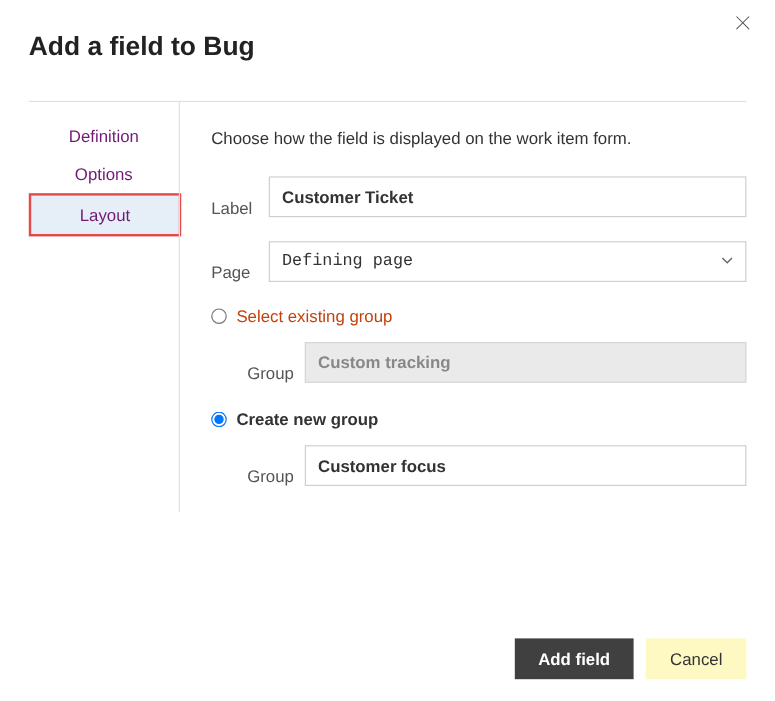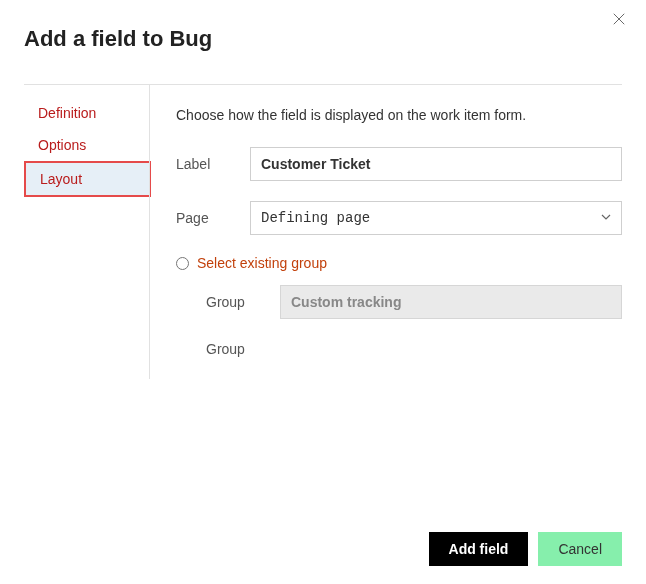--- a/index.html
+++ b/index.html
@@ -39,46 +39,46 @@
       display: flex;
       align-items: stretch;
     }
     .sidebar {
       width: 125px;
       flex-shrink: 0;
       padding-top: 12px;
     }
     .sidebar-item {
       padding: 8px 14px;
-      color: #b91c1c;
-      cursor: pointer;
-      font-size: 14px;
+      color: #701a75;
+      cursor: pointer;
+      font-size: 14px;
+      text-align: center;
     }
     .sidebar-item.selected {
       background: #e6eff7;
       border: 2px solid #e54a4a;
       margin-right: -2px;
     }
     .vertical-sep {
       width: 1px;
       background: #e1e1e1;
     }
     .content {
       flex: 1;
       padding: 22px 0 0 26px;
     }
     .intro {
       color: #333;
       margin-bottom: 24px;
     }
     .form-row {
       display: flex;
-      align-items: center;
+      align-items: flex-end;
       margin-bottom: 20px;
-      gap: 26px;
     }
     .form-row .label {
       width: 48px;
       color: #555;
       font-size: 14px;
     }
     .form-row.sub .label {
       width: 48px;
       margin-left: 30px;
     }
@@ -153,26 +153,26 @@
     }
     .btn {
       height: 34px;
       padding: 0 20px;
       font-size: 14px;
       font-family: inherit;
       border: none;
       cursor: pointer;
     }
     .btn-primary {
-      background: #000000;
+      background: #404040;
       color: #fff;
       font-weight: 600;
     }
     .btn-secondary {
-      background: #86efac;
+      background: #fef9c3;
       color: #333;
     }
   </style>
 </head>
 <body>
 
 <div class="close-btn">
   <svg viewBox="0 0 16 16" stroke="currentColor" stroke-width="1" fill="none">
     <line x1="2" y1="2" x2="14" y2="14"></line>
     <line x1="14" y1="2" x2="2" y2="14"></line>
@@ -217,22 +217,27 @@
         <input type="radio" name="grp" style="">
         <span class="radio-label-dim">Select existing group</span>
       </div>
       <div class="form-row sub">
         <span class="label">Group</span>
         <input type="text" class="text-input disabled" disabled="" value="Custom tracking" style="">
       </div>
     </div>
 
     <div class="radio-section">
+      <div class="radio-row">
+        <input type="radio" name="grp" checked="" style="">
+        <span class="radio-label-bold">Create new group</span>
+      </div>
       <div class="form-row sub">
         <span class="label">Group</span>
+        <input type="text" class="text-input" value="Customer focus" style="">
       </div>
     </div>
   </div>
 </div>
 
 <div class="footer">
   <button class="btn btn-primary">Add field</button>
   <button class="btn btn-secondary">Cancel</button>
 </div>
 

